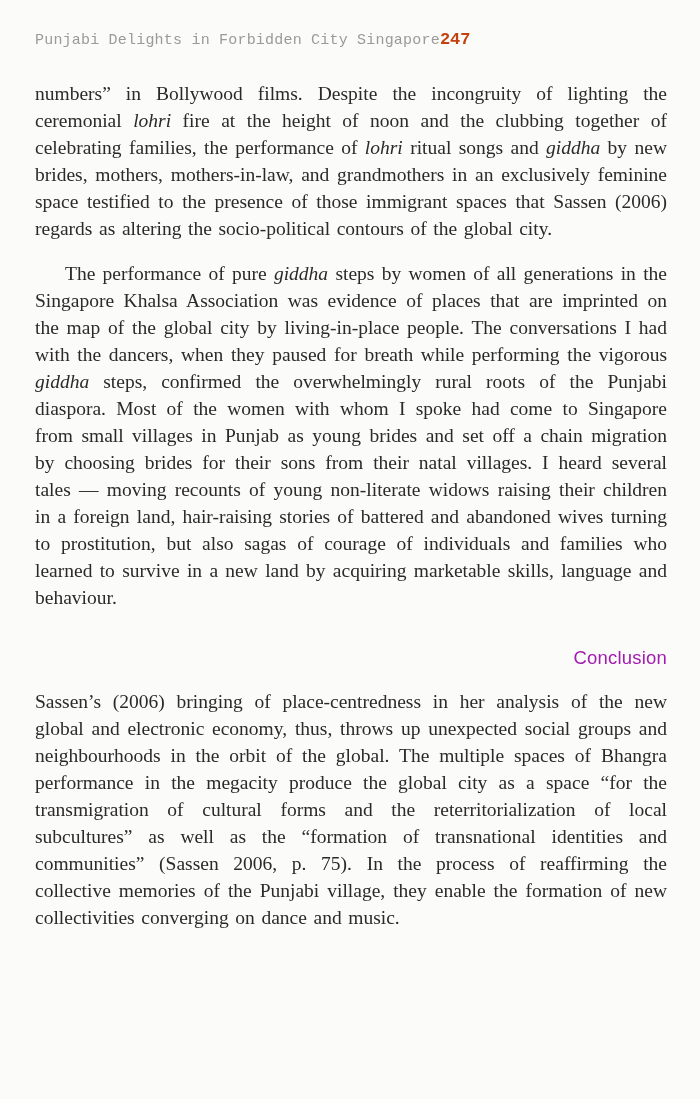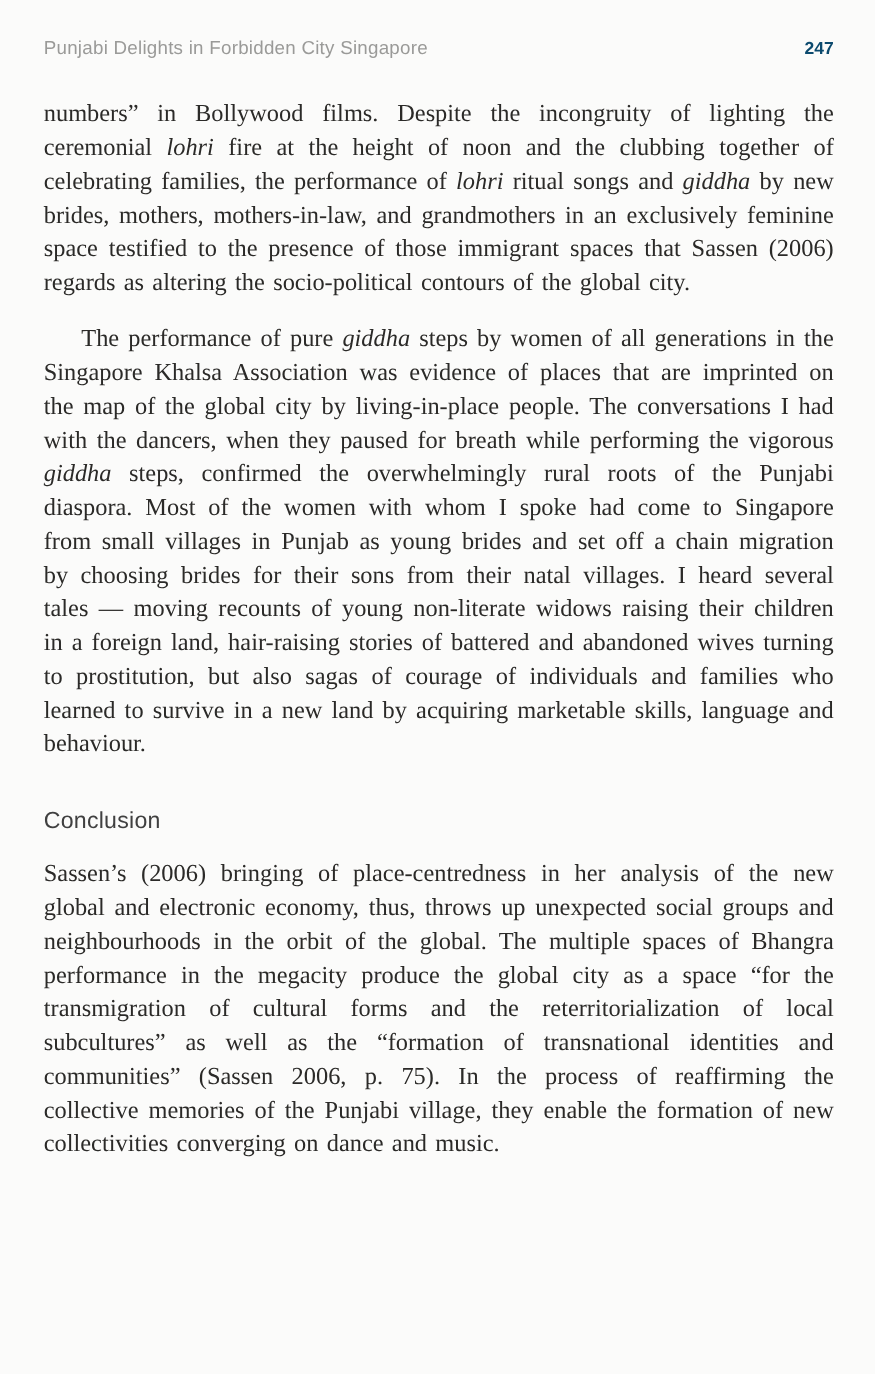--- a/index.html
+++ b/index.html
@@ -12,33 +12,33 @@
     width: 700px;
     height: 1099px;
     margin: 0 auto;
     background: #fbfbfa;
     box-sizing: border-box;
     padding: 30px 33px 0 35px;
     overflow: hidden;
   }
   .page-header {
     display: flex;
-    justify-content: space-between;
+    justify-content: flex-start;
     align-items: baseline;
-    font-family: Liberation Sans, sans-serif;
+    font-family: Liberation Mono, monospace;
     margin-bottom: 31px;
   }
   .running-title {
     color: #9a9a98;
     font-size: 15px;
     letter-spacing: 0.2px;
   }
   .page-number {
-    color: #0c4a6e;
-    font-size: 14px;
+    color: #c2410c;
+    font-size: 17px;
     font-weight: 700;
   }
   .page-body {
     font-family: "Liberation Serif", serif;
     color: #2b2a28;
     font-size: 19.5px;
     line-height: 27px;
     text-align: justify;
     word-spacing: 0.09em;
   }
@@ -48,23 +48,23 @@
   .para.indent {
     text-indent: 30px;
     margin-top: 18px;
   }
   .para i {
   }
   .section-heading {
     font-family: "Liberation Sans", sans-serif;
     font-size: 18.5px;
     font-weight: 400;
-    color: #404040;
+    color: #a21caf;
     margin: 33px 0 17px 0;
-    text-align: left;
+    text-align: right;
     letter-spacing: 0.2px;
   }
 </style>
 </head>
 <body>
 
 <div class="page">
   <div class="page-header">
     <span class="running-title">Punjabi Delights in Forbidden City Singapore</span>
     <span class="page-number">247</span>

